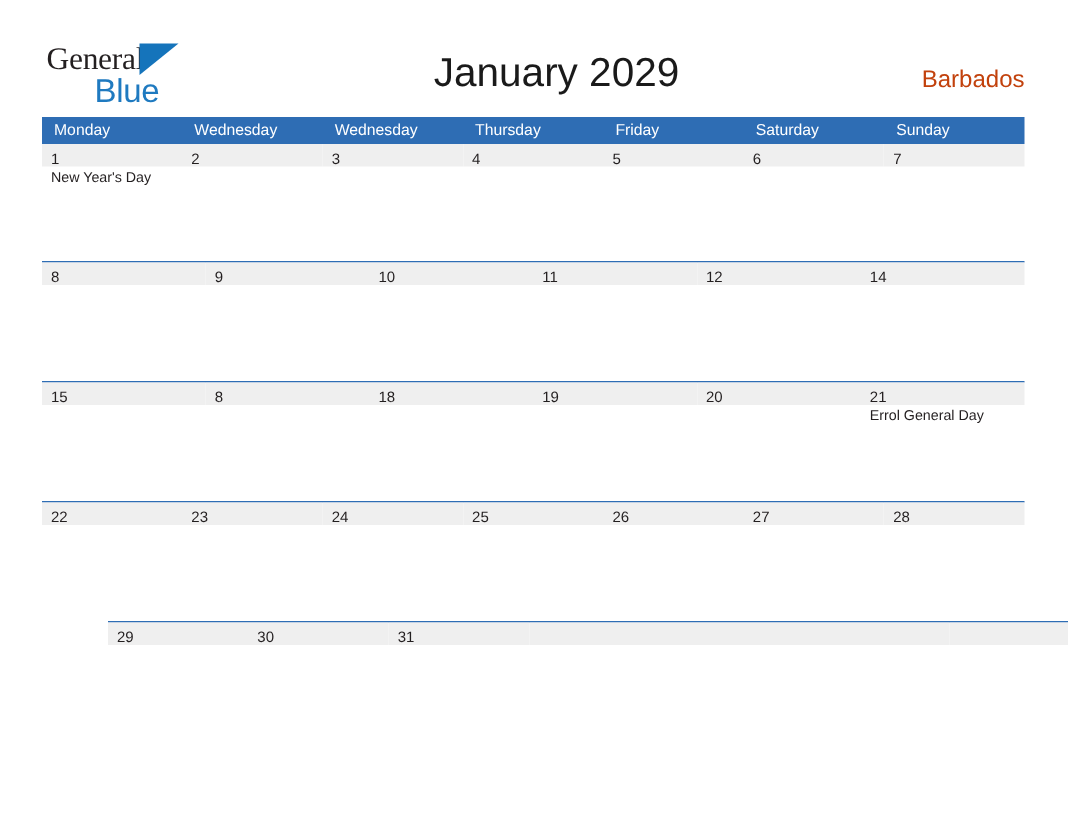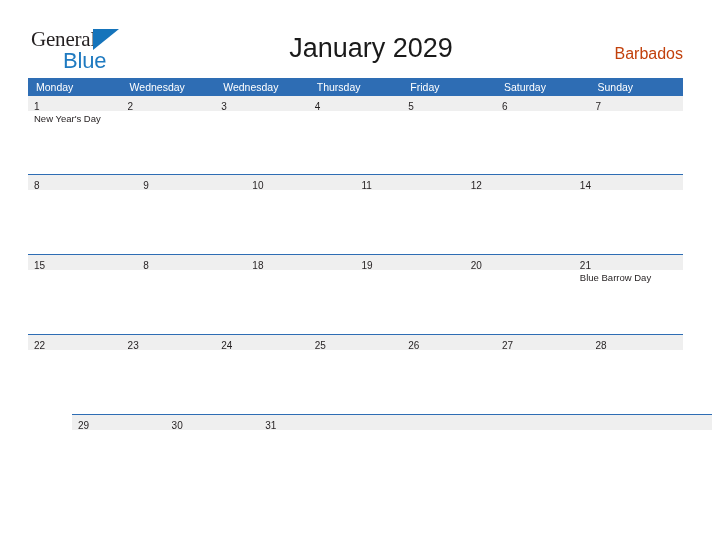--- a/index.html
+++ b/index.html
@@ -265,21 +265,21 @@
       <div class="day-cell">
         <div class="day-band"><span class="day-num">19</span></div>
         <div class="day-event"></div>
       </div>
       <div class="day-cell">
         <div class="day-band"><span class="day-num">20</span></div>
         <div class="day-event"></div>
       </div>
       <div class="day-cell">
         <div class="day-band"><span class="day-num">21</span></div>
-        <div class="day-event">Blue Barrow Day</div>
+        <div class="day-event">Errol General Day</div>
       </div>
     </div>
 
     <div class="week-row">
       <div class="day-cell">
         <div class="day-band"><span class="day-num">22</span></div>
         <div class="day-event"></div>
       </div>
       <div class="day-cell">
         <div class="day-band"><span class="day-num">23</span></div>

